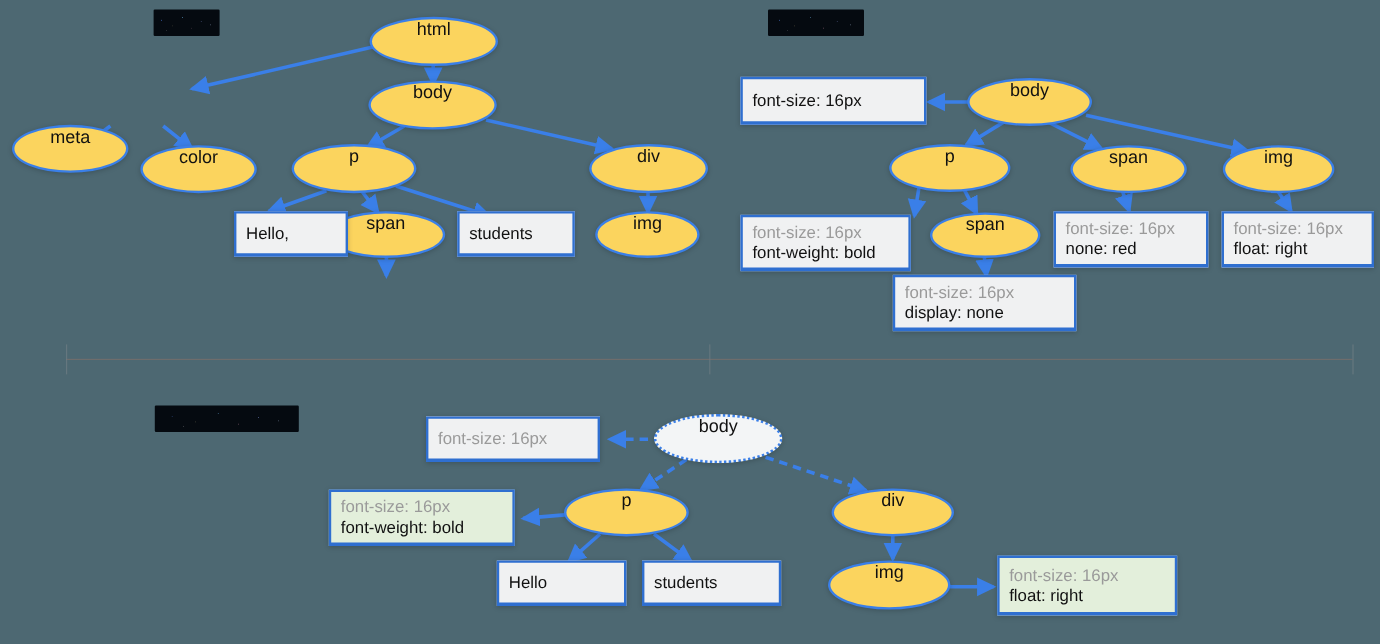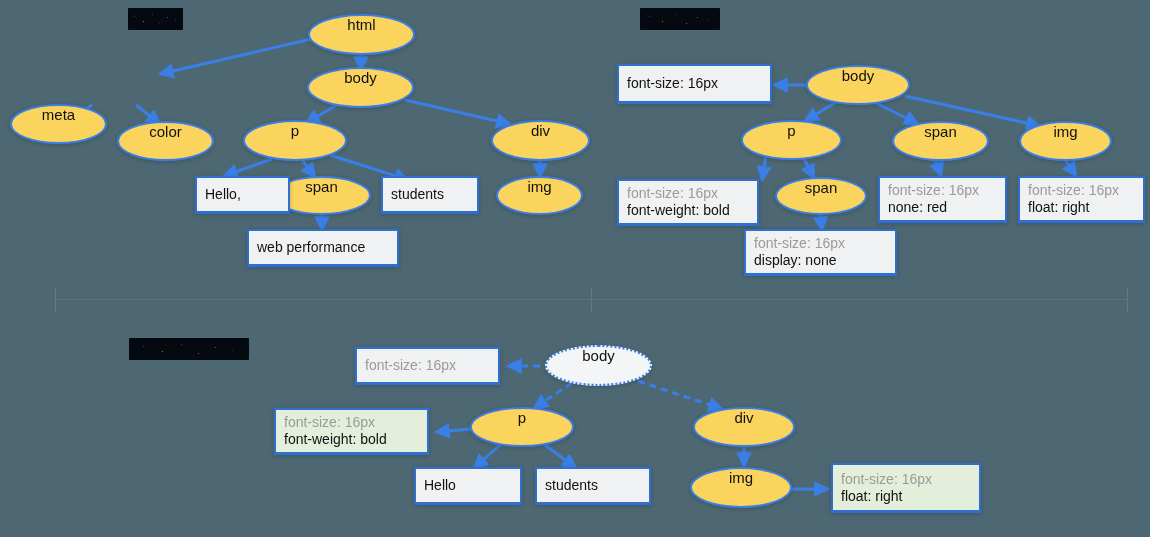--- a/index.html
+++ b/index.html
@@ -251,23 +251,20 @@
     </div>
 
     <div class="node box" style="left:167px; top:176px; width:95px; height:38px;margin-left:28px;">
       <span class="line prop-own">Hello,</span>
     </div>
 
     <div class="node box" style="left:381px; top:176px; width:98px; height:38px;">
       <span class="line prop-own">students</span>
     </div>
 
-    <div class="node box" style="left:247px; top:229px; width:152px; height:38px;">
-      <span class="line prop-own">web performance</span>
-    </div>
 
     <div class="node box" style="left:617px; top:64px; width:155px; height:40px;">
       <span class="line prop-own">font-size: 16px</span>
     </div>
 
     <div class="node ellipse" style="left:806px; top:65px; width:104px; height:40px;">
       <span>body</span>
     </div>
 
     <div class="node ellipse" style="left:741px; top:120px; width:101px; height:40px;">

